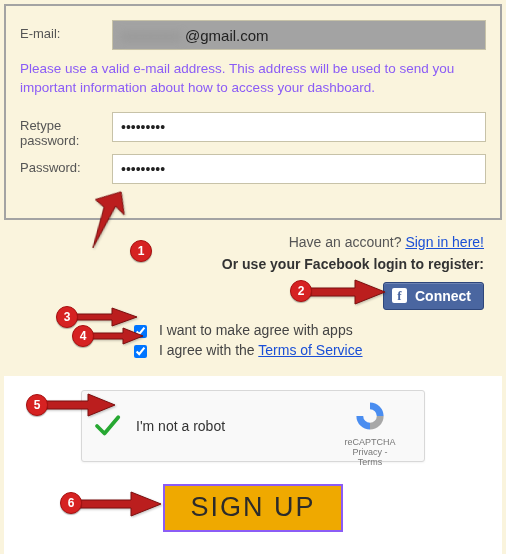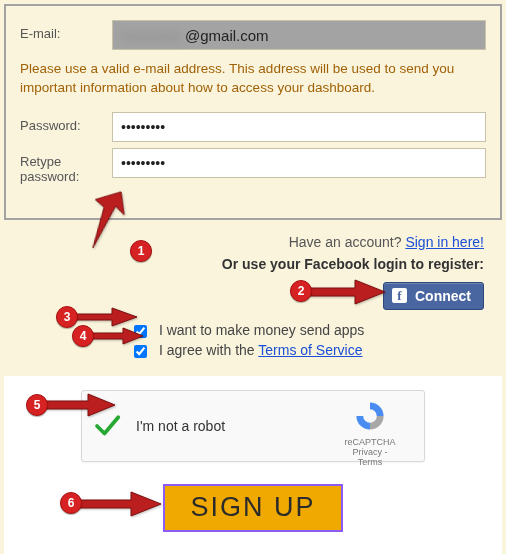--- a/index.html
+++ b/index.html
@@ -48,21 +48,21 @@
     color:#222;
     display:flex;
     align-items:center;
     gap:4px;
   }
   .blur {
     filter: blur(4px);
     color:#888;
   }
   .help-text {
-    color:#a16207;
+    color:#8b5cf6;
     font-size:13.5px;
     margin: 10px 0 14px 0;
     line-height:1.4;
   }
   .account-line {
     text-align:right;
     margin:14px 18px 6px 0;
     color:#555;
     font-size:14px;
   }
@@ -195,46 +195,46 @@
 <div class="red-box">
   <div class="field-row">
     <label>E-mail:</label>
     <div class="email-display">
       <span class="blur">xxxxxxxx</span>
       <span>@gmail.com</span>
     </div>
   </div>
   <p class="help-text">Please use a valid e-mail address. This address will be used to send you important information about how to access your dashboard.</p>
   <div class="field-row">
+    <label>Retype password:</label>
+    <input type="password" value="•••••••••" style="">
+  </div>
+  <div class="field-row">
     <label>Password:</label>
-    <input type="password" value="•••••••••" style="">
-  </div>
-  <div class="field-row">
-    <label>Retype password:</label>
     <input type="password" value="•••••••••" style="">
   </div>
 </div>
 
 <div class="account-line">
   <span>Have an account? </span>
   <a href="#">Sign in here!</a>
 </div>
 
 <div class="fb-line">Or use your Facebook login to register:</div>
 
 <div class="fb-btn-row">
   <div class="fb-btn">
     <span class="fb-f">f</span>
     <span>Connect</span>
   </div>
 </div>
 
 <div class="chk-row">
   <input type="checkbox" checked="" style="">
-  <span>I want to make money send apps</span>
+  <span>I want to make agree with apps</span>
 </div>
 <div class="chk-row">
   <input type="checkbox" checked="" style="">
   <span>I agree with the </span>
   <a href="#">Terms of Service</a>
 </div>
 
 <div class="white-area">
   <div class="recaptcha">
     <div class="recaptcha-check">

